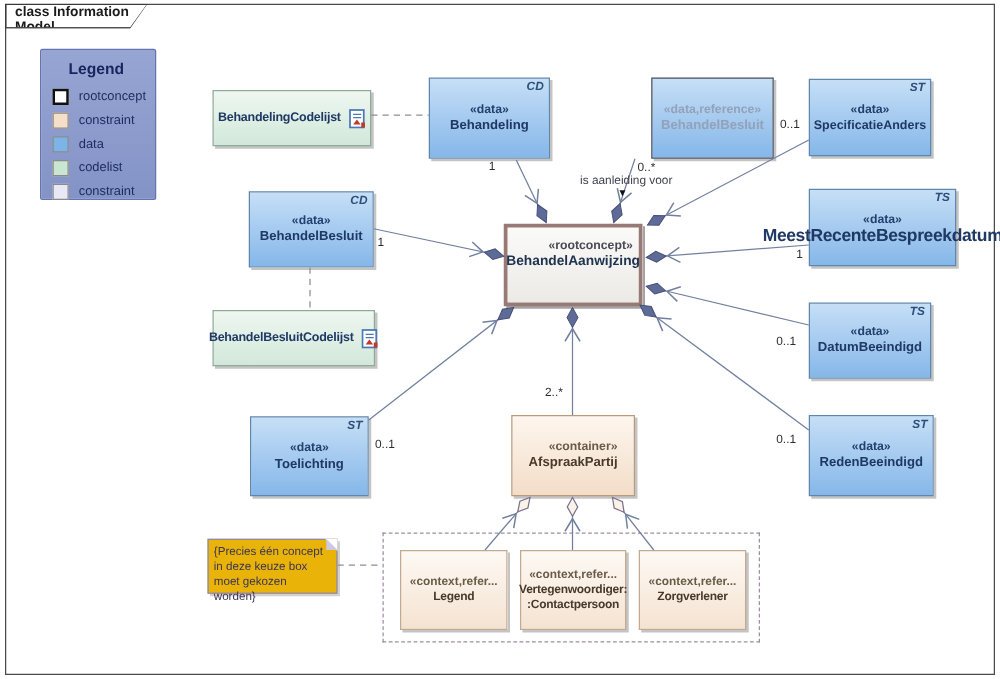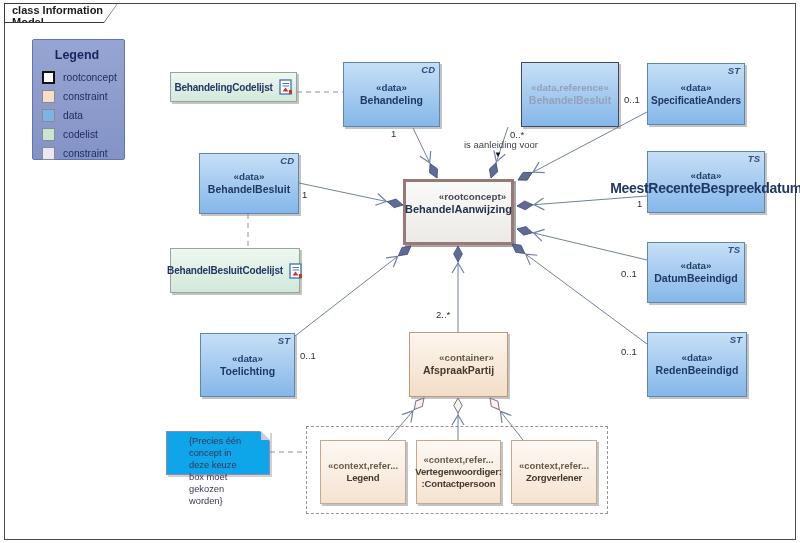--- a/index.html
+++ b/index.html
@@ -45,22 +45,22 @@
   .peach .uname{color:#473a2c;}
   .peach2{background:linear-gradient(#fdf9f4,#f5e3d1);border:1px solid #c3a98f;}
   .peach2 .stereo{color:#6a5a48;font-size:9.5px;}
   .peach2 .uname{color:#473a2c;font-size:9.6px;letter-spacing:-0.2px;line-height:12px;}
 
   .choice-frame{position:absolute;left:306px;top:426px;width:302px;height:88px;
     border:1px dashed #9b8fa0;z-index:0;box-sizing:border-box;}
 
   
   .note{position:absolute;left:166px;top:431px;width:104px;height:44px;z-index:4;
-    background:#0ea5e9;border:1px solid #9088b5;box-sizing:border-box;
-    padding:3px 22px;box-shadow:2px 2px 0 rgba(140,140,140,0.4);}
+    background:#eab308;border:1px solid #9088b5;box-sizing:border-box;
+    padding:3px 4px;box-shadow:2px 2px 0 rgba(140,140,140,0.4);}
   .note .ntext{font-size:9.3px;line-height:12px;color:#3a3555;display:block;text-align:left;}
   .note .fold-cut{position:absolute;right:-1px;top:-1px;width:0;height:0;
     border-top:10px solid #ffffff;border-left:10px solid transparent;}
   .note .fold{position:absolute;right:-1px;top:-1px;width:0;height:0;
     border-bottom:9px solid #cfc8e4;border-right:9px solid transparent;}
 
   
   .legend{position:absolute;left:32px;top:39px;width:93px;height:121px;z-index:1;
     background:linear-gradient(#97a5d3,#8493c6);border:1px solid #6474b2;border-radius:2px;
     box-sizing:border-box;padding:6px 0 0 9px;}
@@ -142,21 +142,21 @@
 
   <line class="assoc" x1="388" y1="440" x2="424" y2="398" marker-end="url(#mHD)"></line>
   <line class="assoc" x1="458" y1="440" x2="458" y2="398" marker-end="url(#mHD)"></line>
   <line class="assoc" x1="523" y1="440" x2="490" y2="398" marker-end="url(#mHD)"></line>
 
   <line class="dash" x1="297" y1="92" x2="343" y2="92"></line>
   <line class="dash" x1="248" y1="214" x2="248" y2="248"></line>
   <line class="dash" x1="270" y1="452" x2="306" y2="452"></line>
 </svg>
 
-<div class="box green codel" style="left:170px;top:72px;width:127px;height:30px">
+<div class="box green codel" style="left:170px;top:72px;width:127px;height:45px">
   <span class="cname">BehandelingCodelijst</span>
   <svg class="docicon" width="14" height="16" viewBox="0 0 14 16">
     <rect x="1" y="1" width="11" height="14" fill="#ffffff" stroke="#4a7ab5" stroke-width="1.4"></rect>
     <line x1="3.5" y1="4.5" x2="10" y2="4.5" stroke="#4a7ab5" stroke-width="1"></line>
     <line x1="3.5" y1="7" x2="10" y2="7" stroke="#4a7ab5" stroke-width="1"></line>
     <path d="M3.5,12.5 L6.5,8.5 L9.5,12.5 Z" fill="#c0392b"></path>
     <rect x="10" y="11" width="3" height="4" fill="#c0392b"></rect>
   </svg>
 </div>
 <div class="box green codel" style="left:170px;top:248px;width:130px;height:45px">

